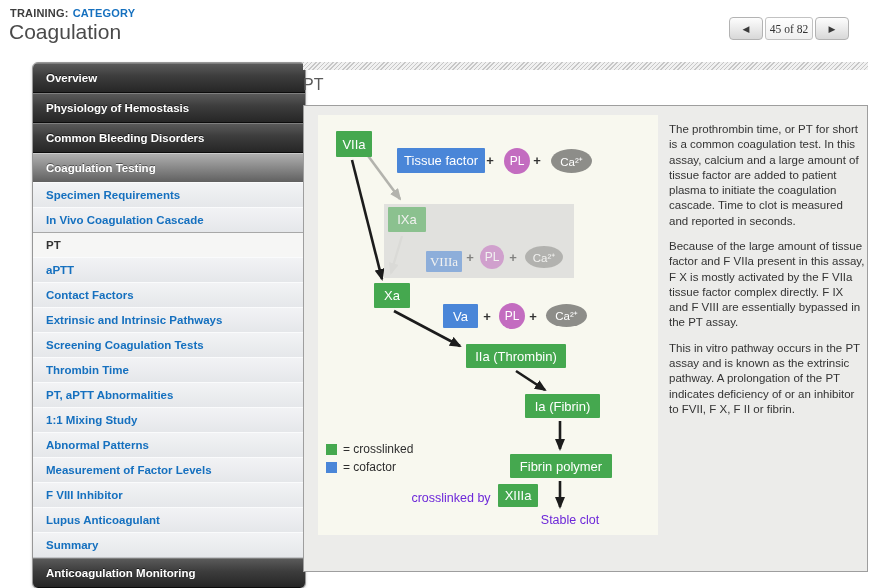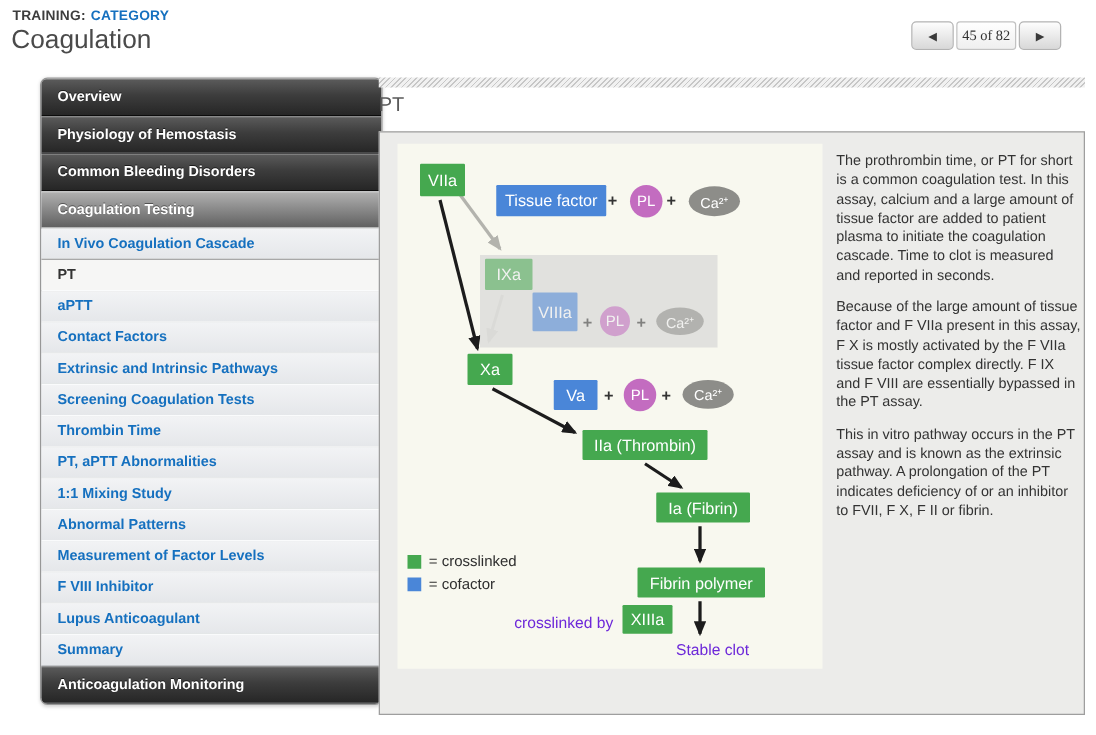--- a/index.html
+++ b/index.html
@@ -71,20 +71,21 @@
     <div class="pager-btn">◀</div>
     <div class="pager-label">45 of 82</div>
     <div class="pager-btn">▶</div>
   </div>
 
   <div class="sidebar" id="sidebar">
       <div class="nav-item nav-dark">Overview</div>
       <div class="nav-item nav-dark">Physiology of Hemostasis</div>
       <div class="nav-item nav-dark">Common Bleeding Disorders</div>
       <div class="nav-item nav-gray">Coagulation Testing</div>
+      <div class="nav-item nav-sub">Specimen Requirements</div>
       <div class="nav-item nav-sub">In Vivo Coagulation Cascade</div>
       <div class="nav-item nav-sub selected">PT</div>
       <div class="nav-item nav-sub">aPTT</div>
       <div class="nav-item nav-sub">Contact Factors</div>
       <div class="nav-item nav-sub">Extrinsic and Intrinsic Pathways</div>
       <div class="nav-item nav-sub">Screening Coagulation Tests</div>
       <div class="nav-item nav-sub">Thrombin Time</div>
       <div class="nav-item nav-sub">PT, aPTT Abnormalities</div>
       <div class="nav-item nav-sub">1:1 Mixing Study</div>
       <div class="nav-item nav-sub">Abnormal Patterns</div>
@@ -121,21 +122,21 @@
           <line x1="242" y1="366" x2="242" y2="392" stroke="#1c1c1c" stroke-width="2.6" marker-end="url(#ah-black)"></line>
         </svg>
     <div class="dnode region" style="left: 66px; top: 89px; width: 190px; height: 74px;"></div>
         <div class="dnode box-green" style="left: 18px; top: 16px; width: 36px; height: 26px;">VIIa</div>
         <div class="dnode box-blue" style="left: 79px; top: 33px; width: 88px; height: 25px;">Tissue factor</div>
         <div class="dnode plus" style="left: 166px; top: 36px; width: 12px; height: 18px;">+</div>
         <div class="dnode circle-pink" style="left: 186px; top: 33px; width: 26px; height: 26px;">PL</div>
         <div class="dnode plus" style="left: 213px; top: 36px; width: 12px; height: 18px;">+</div>
         <div class="dnode ell-gray" style="left: 233px; top: 34px; width: 41px; height: 24px;">Ca²⁺</div>
         <div class="dnode box-green faded" style="left: 70px; top: 92px; width: 38px; height: 25px;">IXa</div>
-        <div class="dnode box-blue faded" style="left: 108px; top: 119px; width: 36px; height: 31px;">VIIIa</div>
+        <div class="dnode box-blue faded" style="left: 108px; top: 136px; width: 36px; height: 21px; font-family: Liberation Serif, serif;">VIIIa</div>
         <div class="dnode plus faded" style="left: 146px; top: 133px; width: 12px; height: 18px;">+</div>
         <div class="dnode circle-pink faded" style="left: 162px; top: 130px; width: 24px; height: 24px;">PL</div>
         <div class="dnode plus faded" style="left: 189px; top: 133px; width: 12px; height: 18px;">+</div>
         <div class="dnode ell-gray faded" style="left: 207px; top: 131px; width: 38px; height: 22px;">Ca²⁺</div>
         <div class="dnode box-green" style="left: 56px; top: 168px; width: 36px; height: 25px;">Xa</div>
         <div class="dnode box-blue" style="left: 125px; top: 189px; width: 35px; height: 24px;">Va</div>
         <div class="dnode plus" style="left: 163px; top: 192px; width: 12px; height: 18px;">+</div>
         <div class="dnode circle-pink" style="left: 181px; top: 188px; width: 26px; height: 26px;">PL</div>
         <div class="dnode plus" style="left: 209px; top: 192px; width: 12px; height: 18px;">+</div>
         <div class="dnode ell-gray" style="left: 228px; top: 189px; width: 41px; height: 23px;">Ca²⁺</div>

